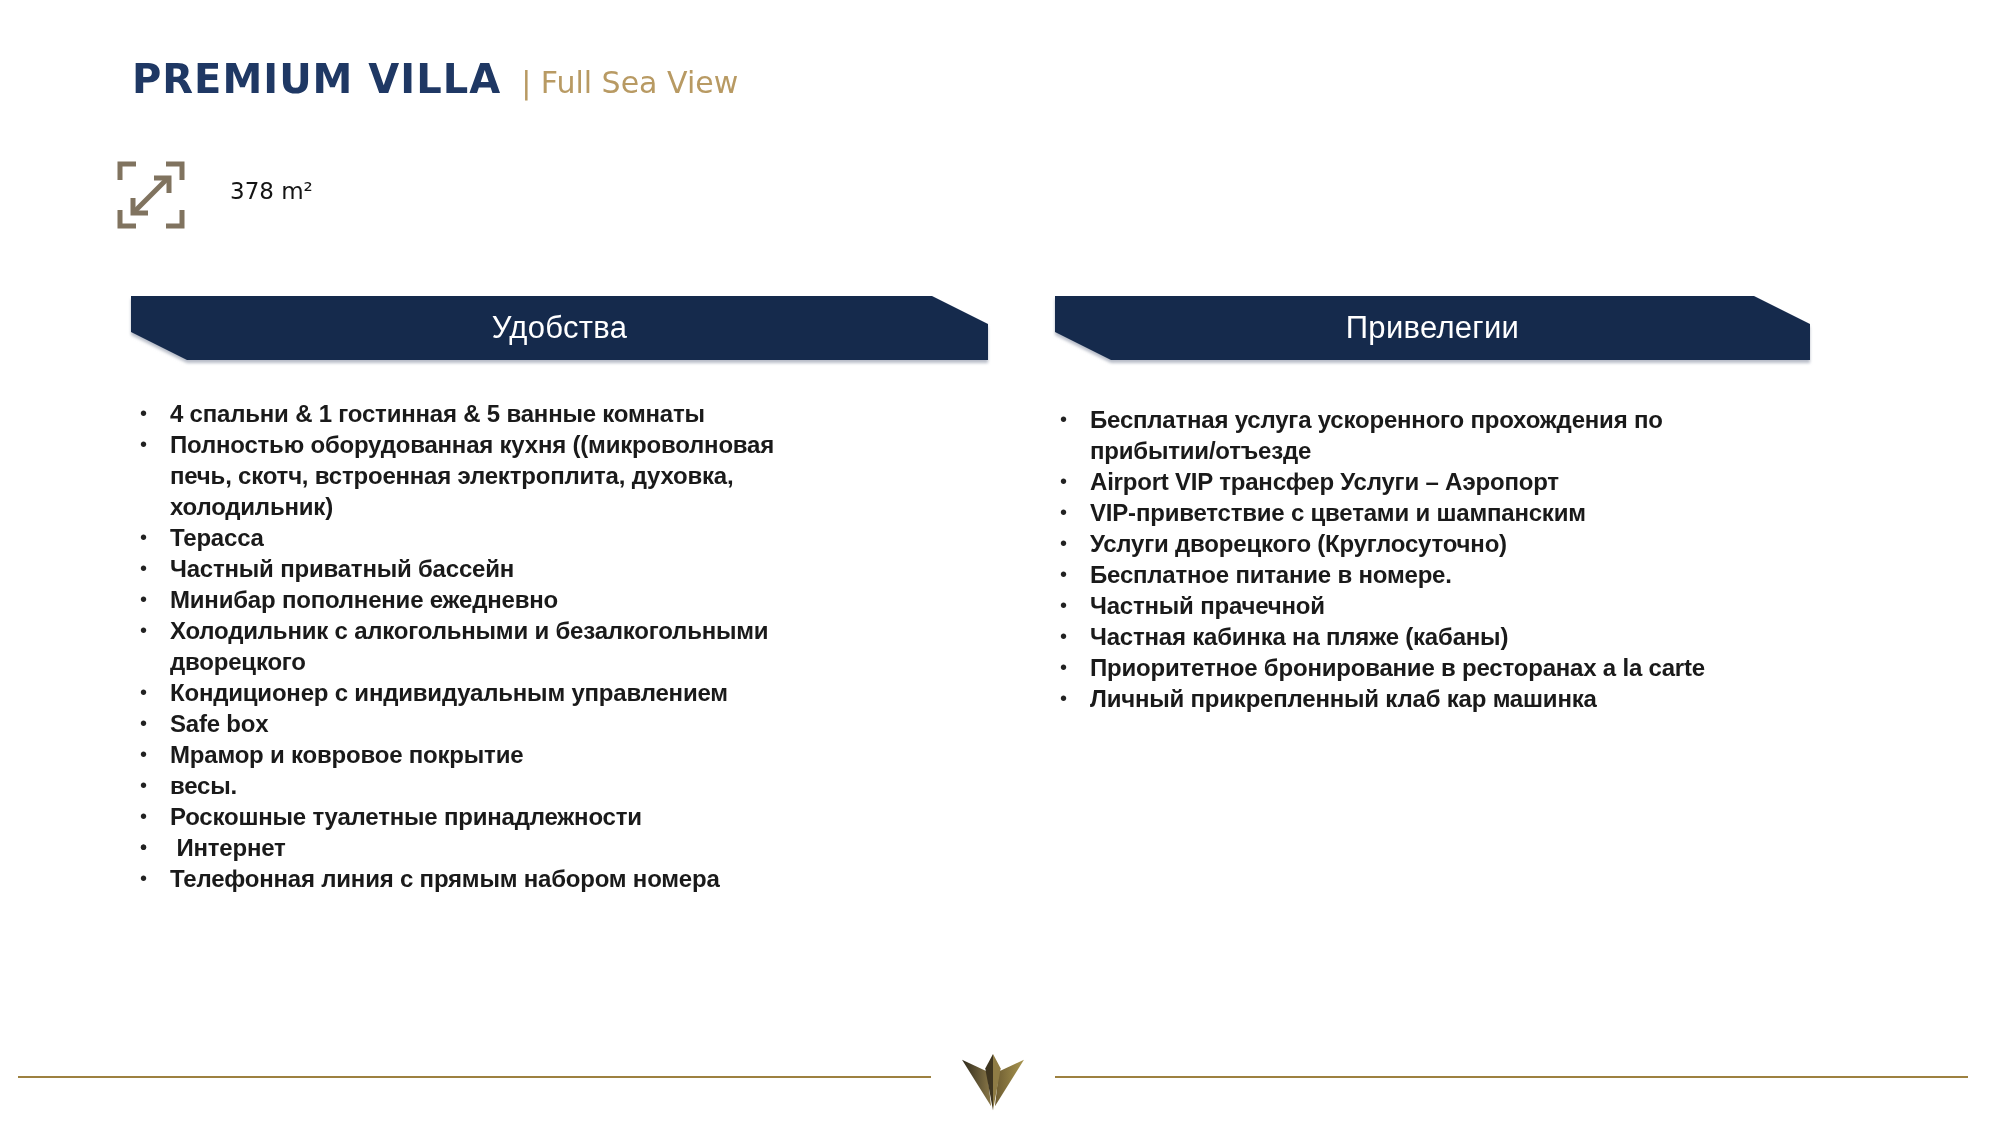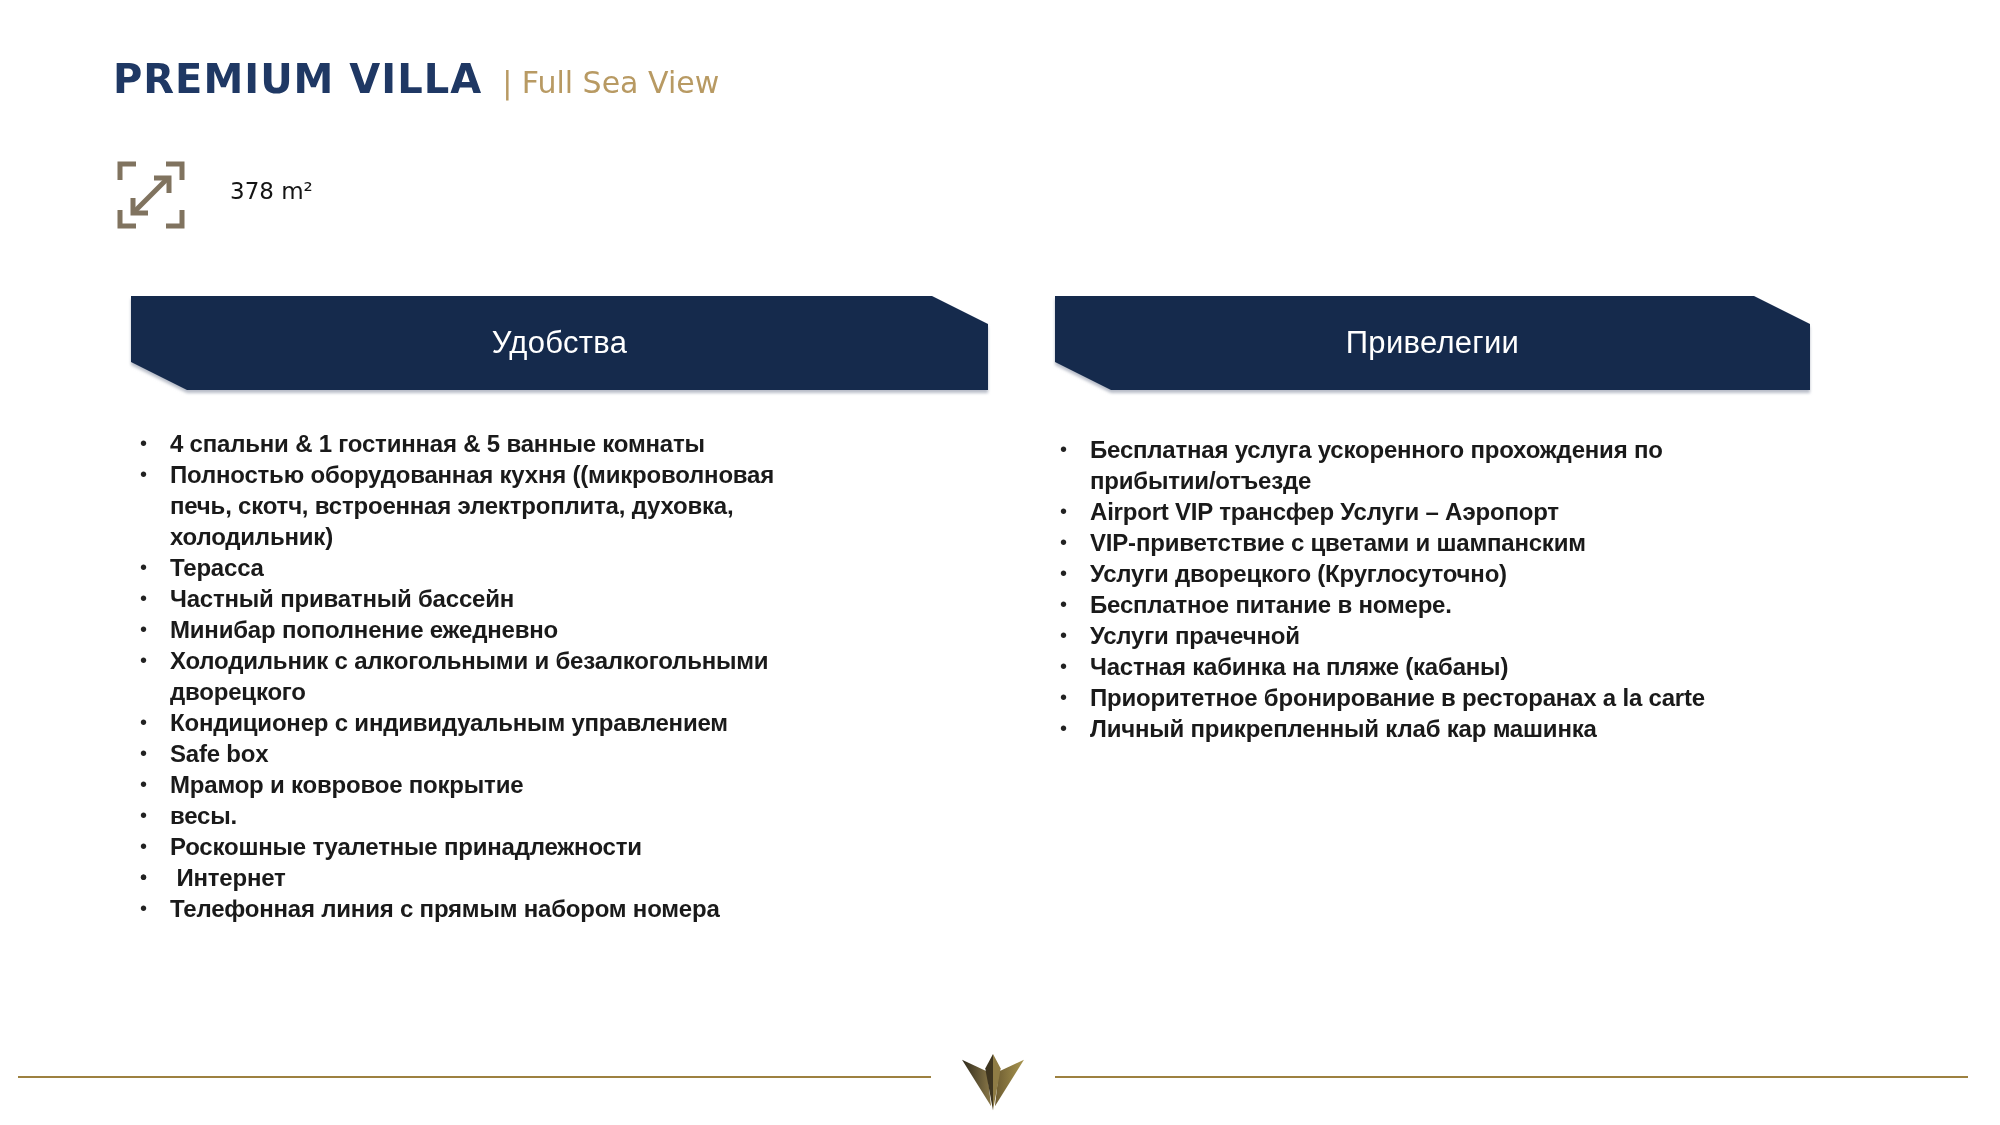--- a/index.html
+++ b/index.html
@@ -9,36 +9,36 @@
     --line-gold:#9D8140;
     --icon-gray:#80735F;
     --text:#1A1A1A;
   }
   *{margin:0;padding:0;box-sizing:border-box;}
   html,body{background:#ffffff;}
   body{font-family:"Liberation Sans",sans-serif;color:var(--text);}
   #slide{position:relative;width:2000px;height:1125px;background:#ffffff;overflow:hidden;}
 
   
-  .title-row{position:absolute;left:113px;top:56px;display:flex;align-items:baseline;gap:20px;white-space:nowrap;}
+  .title-row{position:absolute;left:132px;top:56px;display:flex;align-items:baseline;gap:20px;white-space:nowrap;}
   .page-title{font-family:"DejaVu Sans",sans-serif;font-weight:bold;font-size:40px;letter-spacing:1px;color:var(--title-navy);}
   .subtitle{font-family:"DejaVu Sans",sans-serif;font-weight:400;font-size:30px;color:var(--gold);}
 
   
   .area-icon{position:absolute;left:112px;top:156px;width:78px;height:78px;}
   .area-label{position:absolute;left:230px;top:178px;font-family:"DejaVu Sans",sans-serif;font-size:23px;color:#141414;}
 
   
   .col{position:absolute;top:296px;}
   .col-left{left:122px;width:866px;}
   .col-right{left:1046px;width:764px;}
 
   .banner-wrap{filter:drop-shadow(0 3px 1.5px rgba(125,135,155,0.55));}
   .banner{
-    height:94px;background:var(--navy);
+    height:64px;background:var(--navy);
     clip-path:polygon(0 0, calc(100% - 56px) 0, 100% 28px, 100% 100%, 56px 100%, 0 calc(100% - 28px));
     display:flex;align-items:center;justify-content:center;
     color:#ffffff;font-size:31px;letter-spacing:0.3px;margin-left:9px;
   }
 
   ul.feature-list{list-style:none;margin-top:38px;}
   .col-left ul.feature-list{width:670px;padding-left:8px;}
   .col-right ul.feature-list{width:720px;padding-left:4px;margin-top:44px;}
   ul.feature-list li{position:relative;padding-left:40px;font-size:24px;line-height:31px;letter-spacing:-0.2px;}
   ul.feature-list .bullet{position:absolute;left:10px;top:0;font-size:20px;color:#222;}
@@ -97,21 +97,21 @@
   <div class="col col-right">
     <div class="banner-wrap">
       <div class="banner">Привелегии</div>
     </div>
     <ul class="feature-list">
         <li><span class="bullet">•</span><span class="li-text">Бесплатная услуга ускоренного прохождения по прибытии/отъезде</span></li>
         <li><span class="bullet">•</span><span class="li-text">Airport VIP трансфер Услуги – Аэропорт</span></li>
         <li><span class="bullet">•</span><span class="li-text">VIP-приветствие с цветами и шампанским</span></li>
         <li><span class="bullet">•</span><span class="li-text">Услуги дворецкого (Круглосуточно)</span></li>
         <li><span class="bullet">•</span><span class="li-text">Бесплатное питание в номере.</span></li>
-        <li><span class="bullet">•</span><span class="li-text">Услуги прачечной</span></li>
+        <li><span class="bullet">•</span><span class="li-text">Частный прачечной</span></li>
         <li><span class="bullet">•</span><span class="li-text">Частная кабинка на пляже (кабаны)</span></li>
         <li><span class="bullet">•</span><span class="li-text">Приоритетное бронирование в ресторанах a la carte</span></li>
         <li><span class="bullet">•</span><span class="li-text">Личный прикрепленный клаб кар машинка</span></li>
       </ul>
   </div>
 
   <div class="footer">
     <div class="rule"></div>
     <svg class="emblem" viewBox="0 0 72 62">
       <defs>

